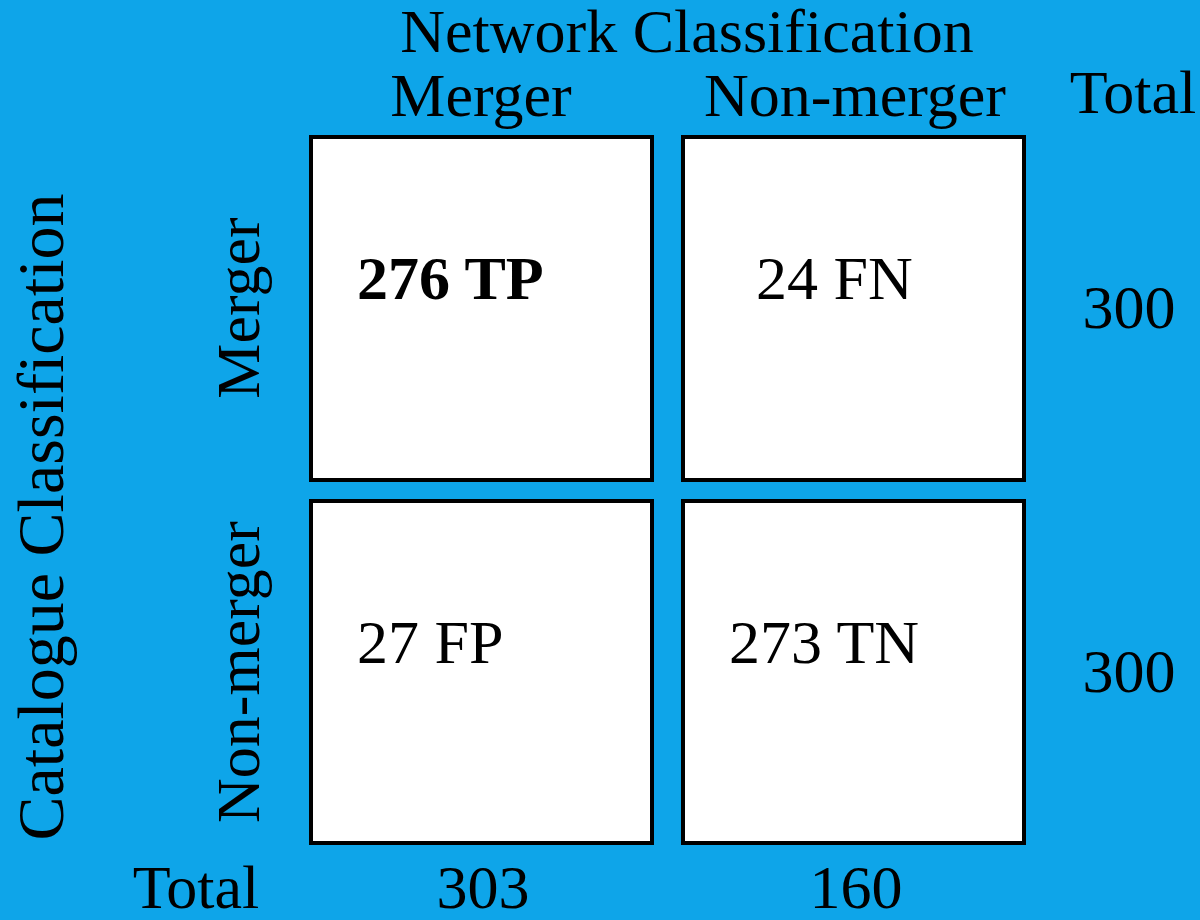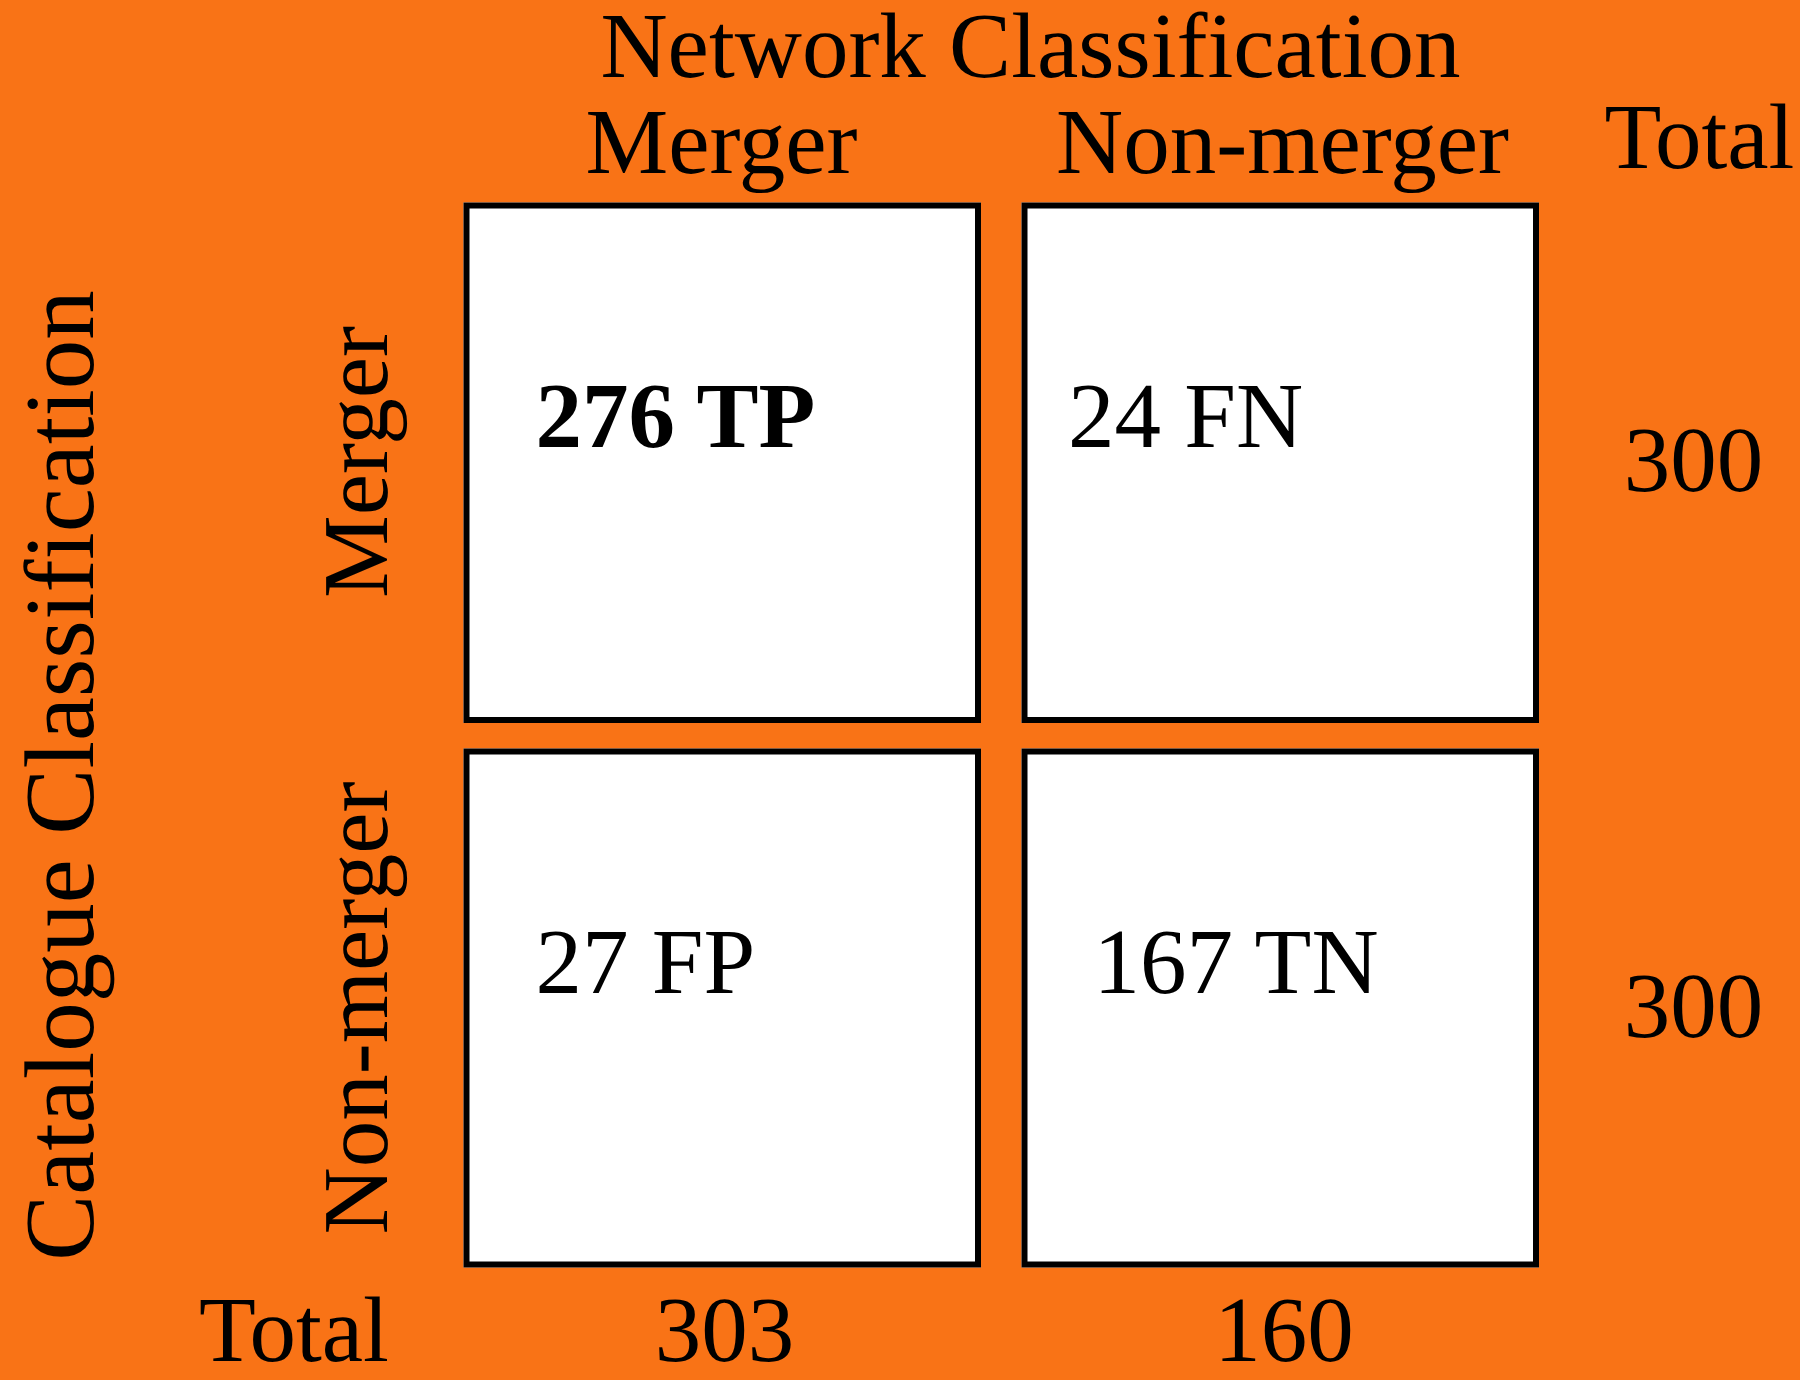--- a/index.html
+++ b/index.html
@@ -1,20 +1,20 @@
 <!DOCTYPE html>
 <html><head>
 <meta charset="utf-8">
 <style>
   html, body { margin: 0; padding: 0; background: #ffffff; }
   .canvas {
     position: relative;
     width: 1200px;
     height: 920px;
-    background: #f97316;
+    background: #0ea5e9;
     color: #000000;
     font-family: "Liberation Serif", serif;
     overflow: hidden;
   }
   .txt {
     position: absolute;
     font-size: 62px;
     line-height: 62px;
     white-space: nowrap;
     color: #000000;
@@ -44,23 +44,23 @@
 
   <div class="txt vert" style="left:238px; top:308px;">Merger</div>
   <div class="txt vert" style="left:238px; top:672px;">Non-merger</div>
 
   <div class="box" style="left:309px; top:135px; width:345px; height:347px;"></div>
   <div class="box" style="left:681px; top:135px; width:345px; height:347px;"></div>
   <div class="box" style="left:309px; top:499px; width:345px; height:346px;"></div>
   <div class="box" style="left:681px; top:499px; width:345px; height:346px;"></div>
 
   <div class="txt" style="left:357px; top:247px;font-weight:bold;">276 TP</div>
-  <div class="txt" style="left:712px; top:247px;">24 FN</div>
+  <div class="txt" style="left:756px; top:247px;">24 FN</div>
   <div class="txt" style="left:357px; top:611px;">27 FP</div>
-  <div class="txt" style="left:729px; top:611px;">167 TN</div>
+  <div class="txt" style="left:729px; top:611px;">273 TN</div>
 
   <div class="txt ctr" style="left:1129px; top:307px;">300</div>
   <div class="txt ctr" style="left:1129px; top:671px;">300</div>
 
   <div class="txt ctr" style="left:196px; top:887px;">Total</div>
   <div class="txt ctr" style="left:483px; top:887px;">303</div>
   <div class="txt ctr" style="left:856px; top:887px;">160</div>
 
 </div>
 

